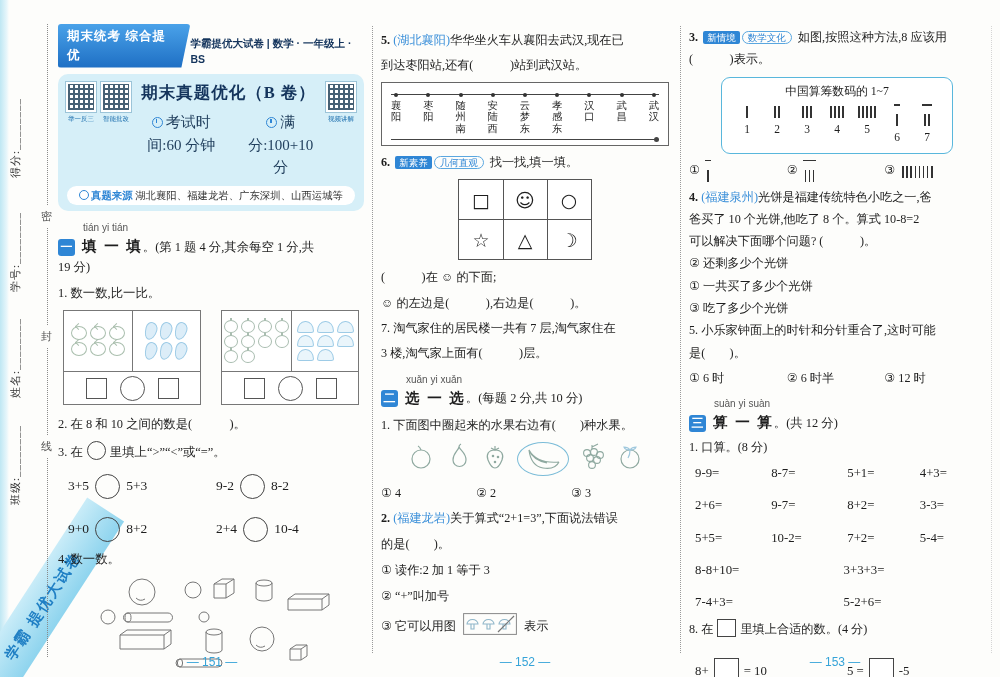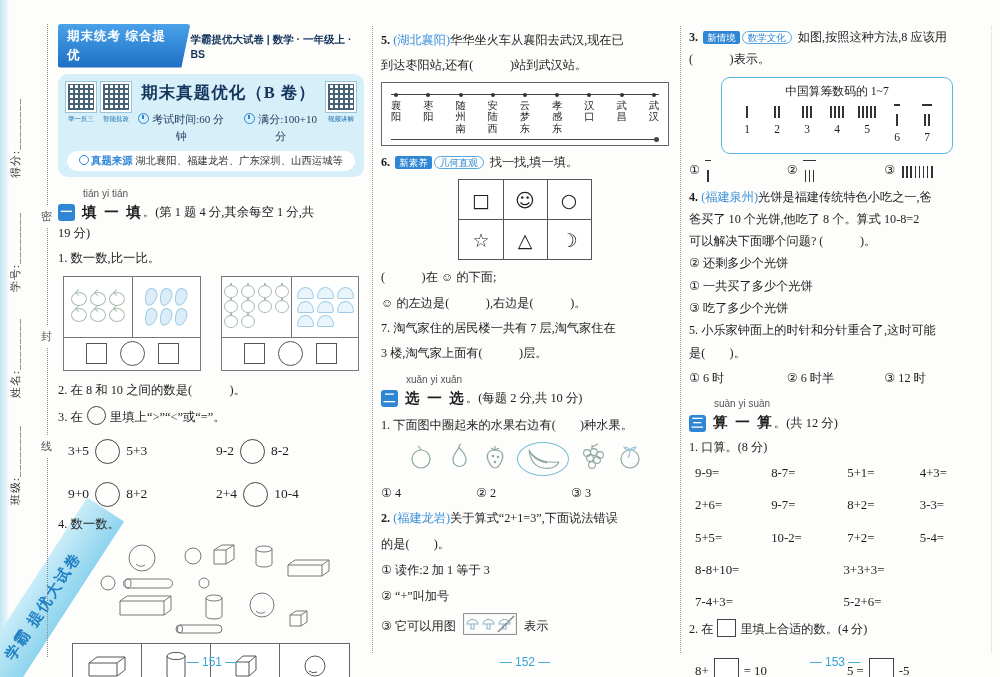--- a/index.html
+++ b/index.html
@@ -30,41 +30,41 @@
   
   .col{position:absolute;top:24px;font-size:12.4px;line-height:1.5;}
   #col1{left:58px;width:306px;}
   #col2{left:381px;width:288px;font-size:12.2px;}
   #col3{left:689px;width:296px;font-size:12.2px;}
   .pageno{position:absolute;bottom:8px;width:120px;text-align:center;color:#35a3d8;
     font-size:12px;font-family:"Liberation Sans","DejaVu Sans",sans-serif;}
   #pn1{left:152px;} #pn2{left:465px;} #pn3{left:775px;}
 
   
-  .h-top{display:flex;justify-content:space-between;align-items:center;}
+  .h-top{display:flex;justify-content:space-between;align-items:flex-end;}
   .h-ribbon{background:linear-gradient(180deg,#4aa2e9,#1e6fc4);color:#fff;font-weight:bold;
     font-size:12.5px;padding:3px 14px 3px 9px;border-radius:3px;
     clip-path:polygon(0 0,100% 0,calc(100% - 9px) 100%,0 100%);
     font-family:"Liberation Sans","DejaVu Sans",sans-serif;letter-spacing:1px;}
   .h-series{font-size:10.5px;font-weight:bold;color:#14345c;margin-top:3px;
     font-family:"Liberation Sans","DejaVu Sans",sans-serif;}
   .h-box{background:#d6eff8;border-radius:10px;margin-top:6px;padding:7px 7px 6px;}
   .h-box-main{display:flex;align-items:flex-start;}
   .qr{width:30px;height:30px;background:#fff;border:1px solid #9cc4d8;position:relative;}
   .qr::before{content:"";position:absolute;inset:2px;
     background:
       repeating-linear-gradient(90deg,#27465e 0 2px,transparent 2px 5px),
       repeating-linear-gradient(0deg,#27465e 0 2px,transparent 2px 5px);
     opacity:.85;}
   .qr-pair{display:flex;gap:3px;}
   .qr-cap{font-size:6.5px;color:#1d6fae;text-align:center;margin-top:1px;
     font-family:"Liberation Sans","DejaVu Sans",sans-serif;white-space:nowrap;}
   .h-center{flex:1;padding:0 4px;}
   .h-title{text-align:center;color:#14345c;font-weight:bold;font-size:16.5px;letter-spacing:1px;}
-  .h-meta{text-align:center;font-size:11px;color:#23415f;margin-top:6px;display:flex;
+  .h-meta{text-align:center;font-size:15px;color:#23415f;margin-top:6px;display:flex;
     justify-content:center;gap:14px;}
   .mi{display:inline-block;width:9px;height:9px;border:1.3px solid #2f86d5;border-radius:50%;
     vertical-align:-1px;margin-right:3px;position:relative;}
   .mi::after{content:"";position:absolute;left:3px;top:1px;width:1.5px;height:3.5px;background:#2f86d5;}
   .h-src{background:#fff;border-radius:11px;margin:7px 2px 0;padding:2px 6px;font-size:10.4px;
     color:#333;text-align:center;white-space:nowrap;}
   .src-ic{display:inline-block;width:8px;height:8px;border:1.6px solid #2f86d5;border-radius:50%;
     vertical-align:-1px;margin-right:2px;}
   .src-label{color:#2f86d5;font-weight:bold;}
 
@@ -686,21 +686,21 @@
       <span>5-4=</span>
     </div>
   <div class="calc2">
       <span>8-8+10=</span>
       <span>3+3+3=</span>
       <span>7-4+3=</span>
       <span>5-2+6=</span>
     </div>
 
   <div class="line">
-    <span>2. 在</span><span class="fbox-sm"></span><span>里填上合适的数。(4 分)</span>
+    <span>8. 在</span><span class="fbox-sm"></span><span>里填上合适的数。(4 分)</span>
   </div>
   <div class="fill-grid">
       <div><span>8+</span><span class="fbox"></span><span>= 10</span></div>
       <div><span>5 =</span><span class="fbox"></span><span>-5</span></div>
     </div>
 </div>
 
 <div class="pageno" id="pn1">— 151 —</div>
 <div class="pageno" id="pn2">— 152 —</div>
 <div class="pageno" id="pn3">— 153 —</div>

